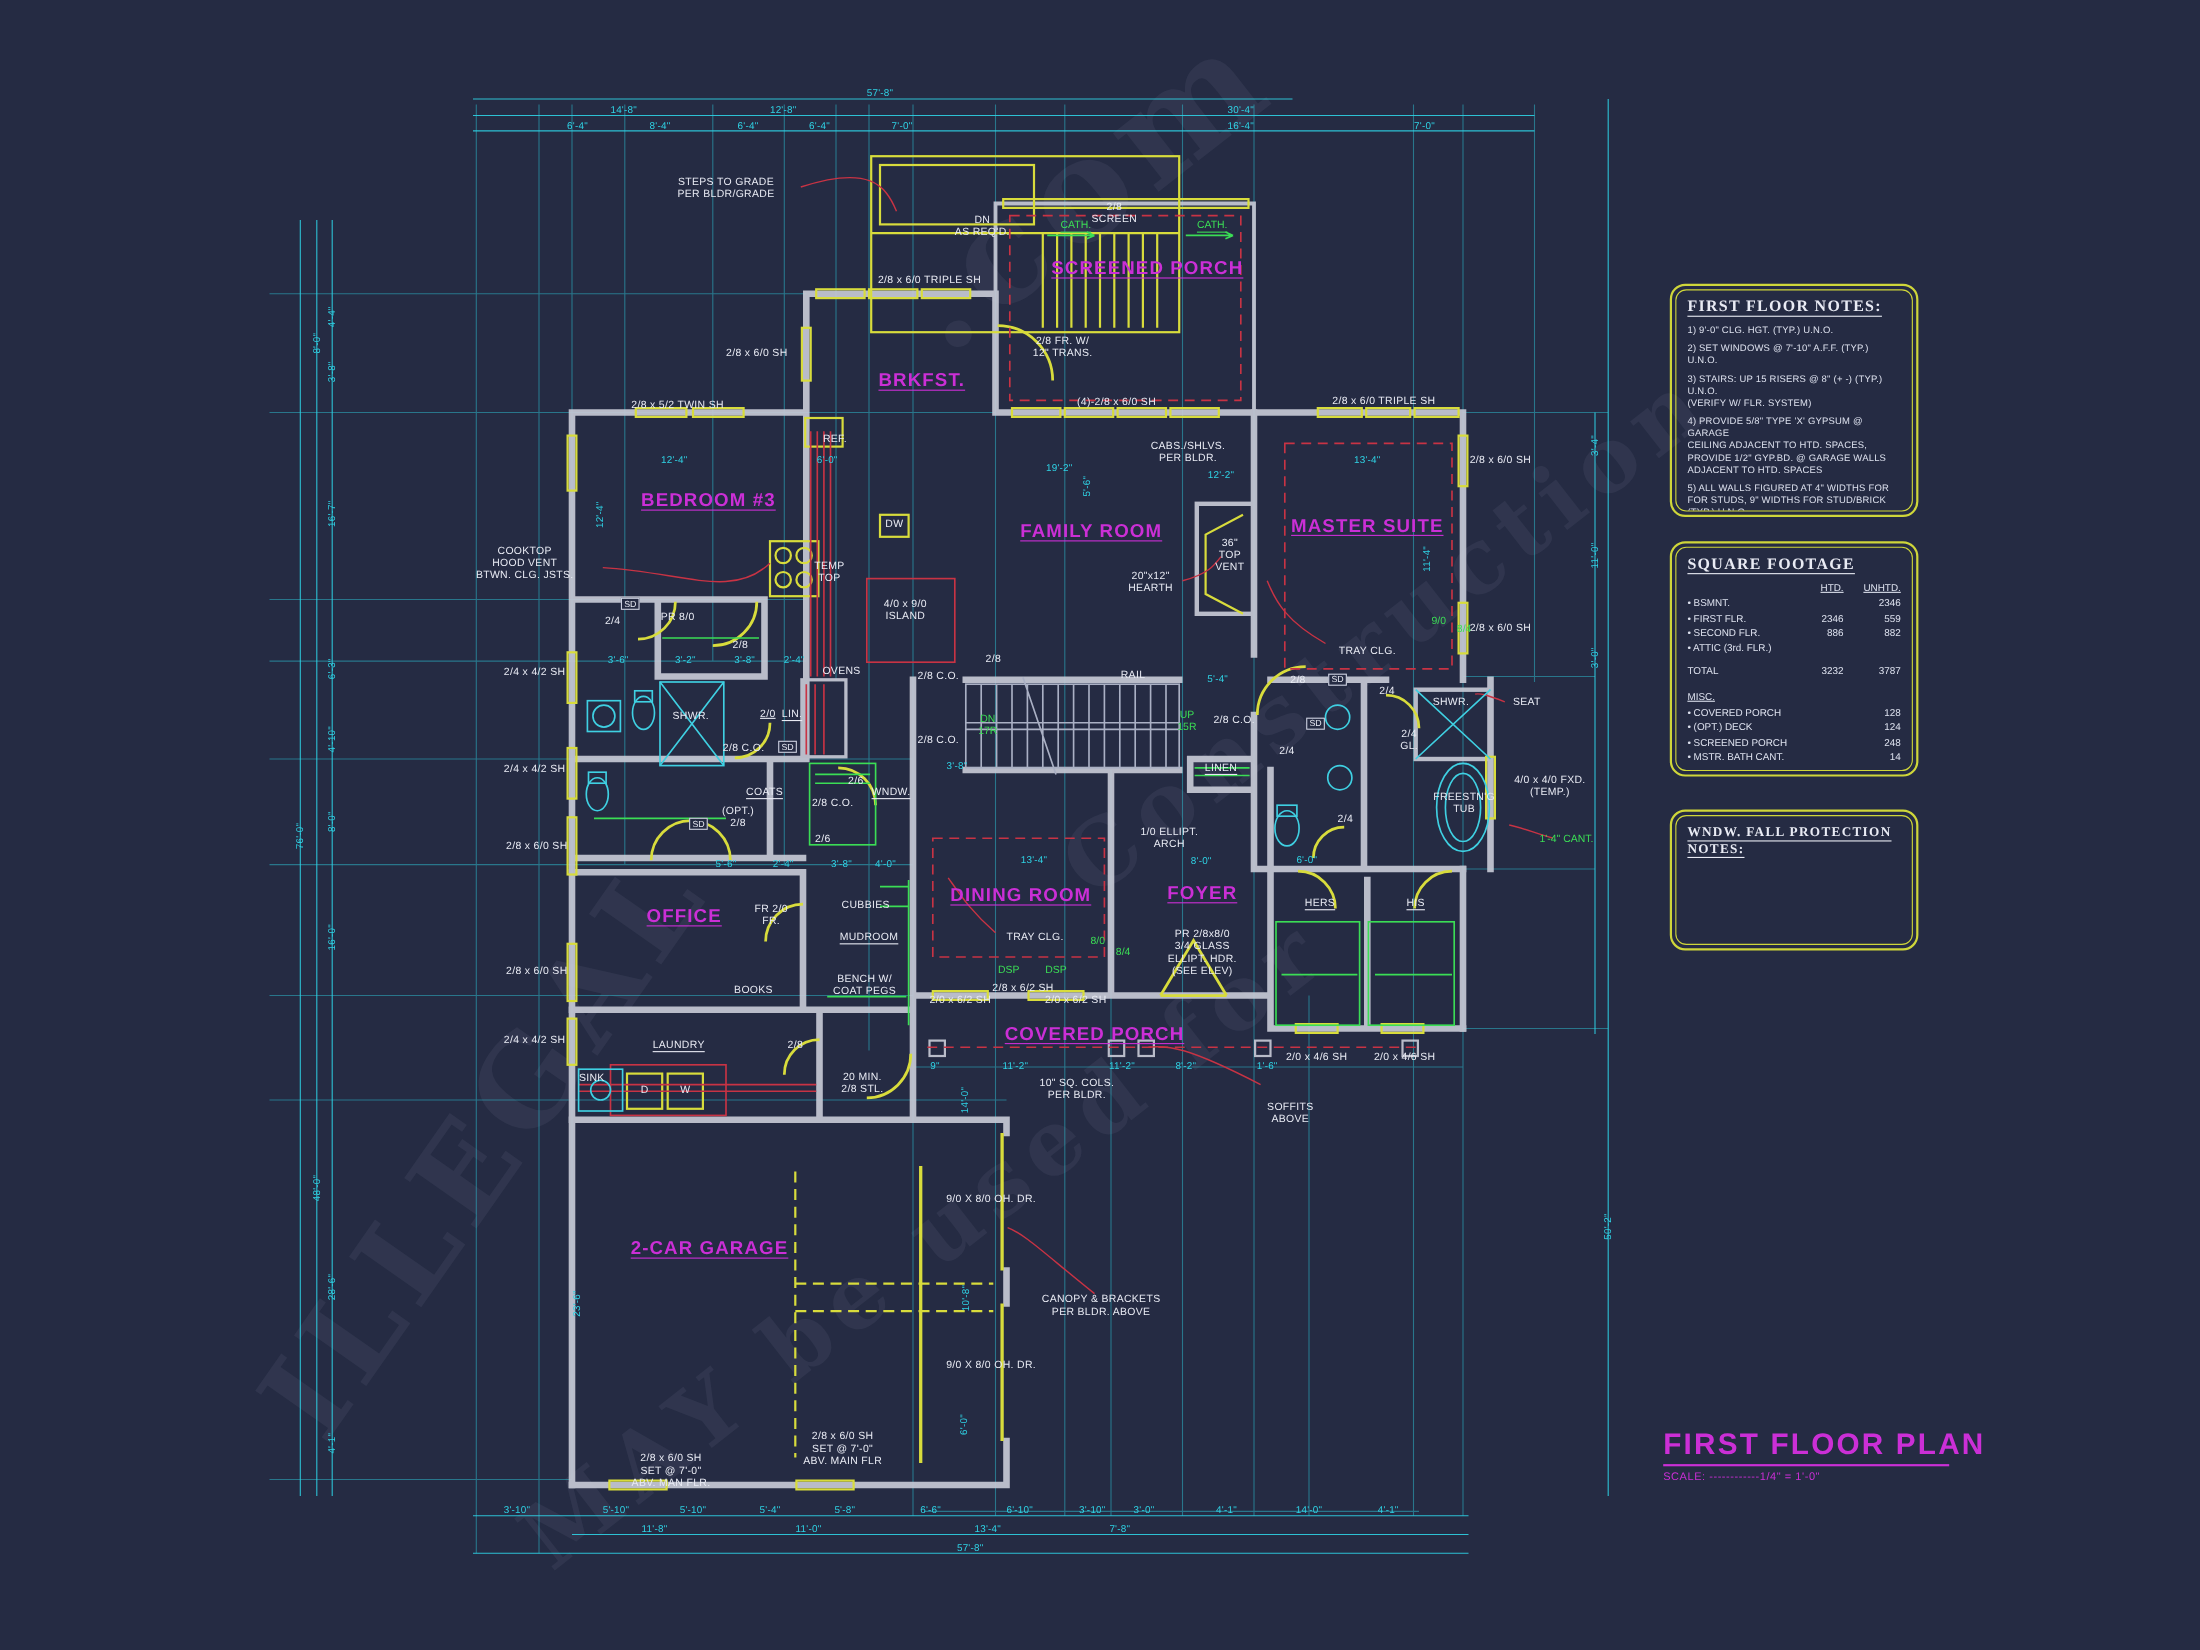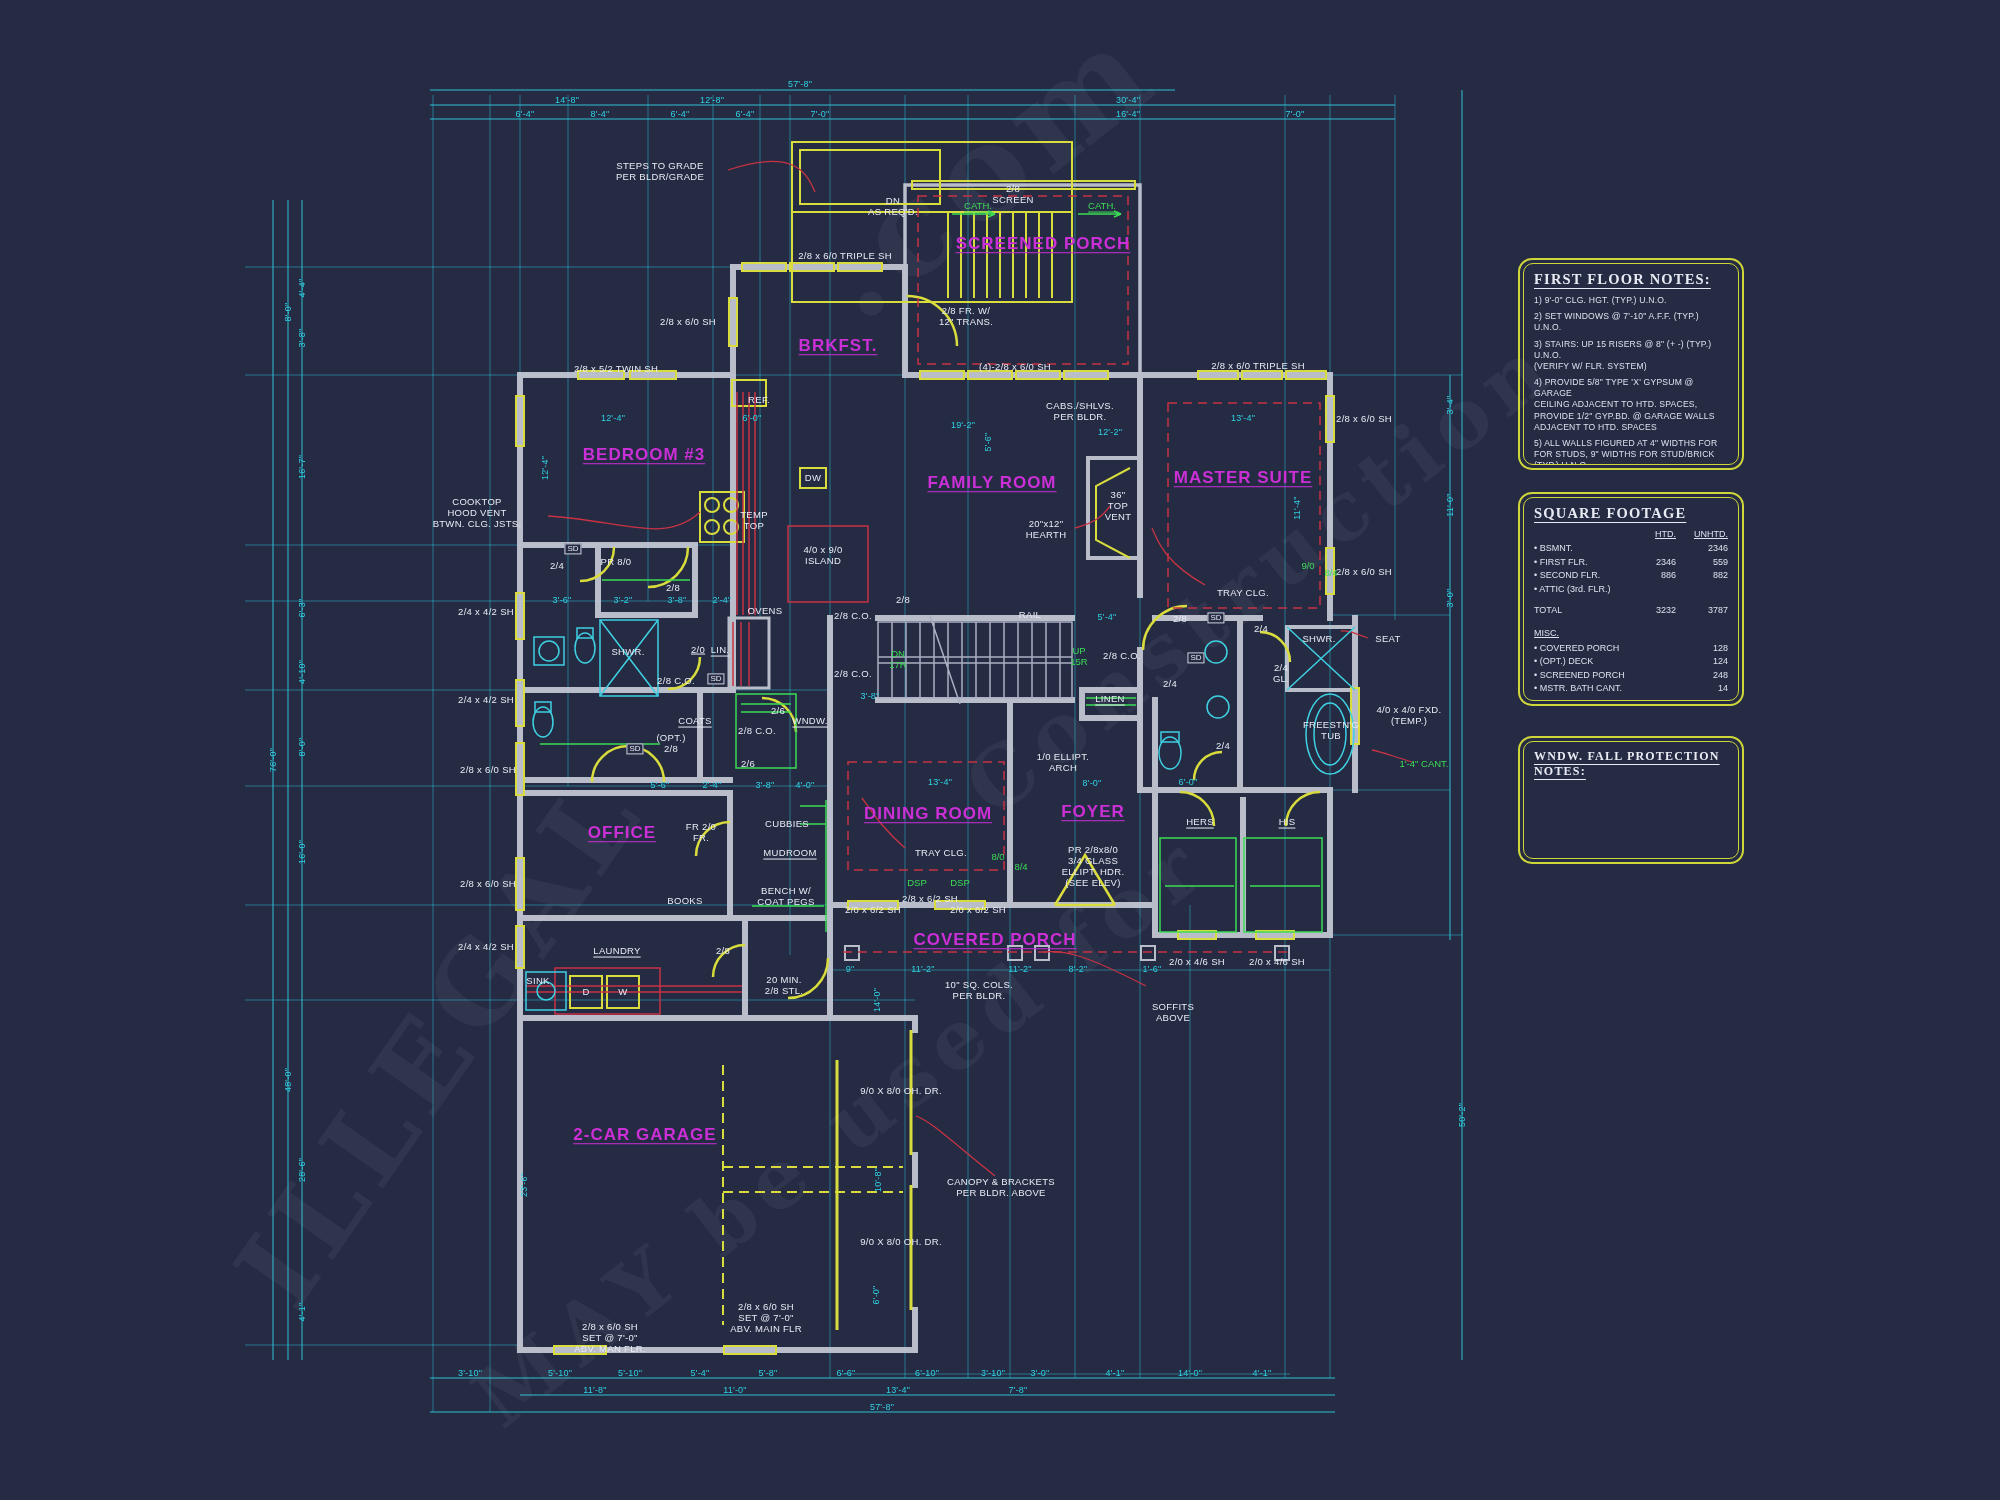--- a/index.html
+++ b/index.html
@@ -534,14 +534,18 @@
         </div>
     </div>
   </div>
 
   <div class="panel" style="left:1518px;top:736px;width:226px;height:128px;">
     <div class="panel-inner">
       <div class="ptitle" style="font-size:12px;">WNDW. FALL PROTECTION NOTES:</div>
     </div>
   </div>
 
+  <div id="title-block">
+    <div id="tb-title">FIRST FLOOR PLAN</div>
+    <div id="tb-scale">SCALE: ------------1/4" = 1'-0"</div>
+  </div>
 
 </div>
 
 </body></html>

